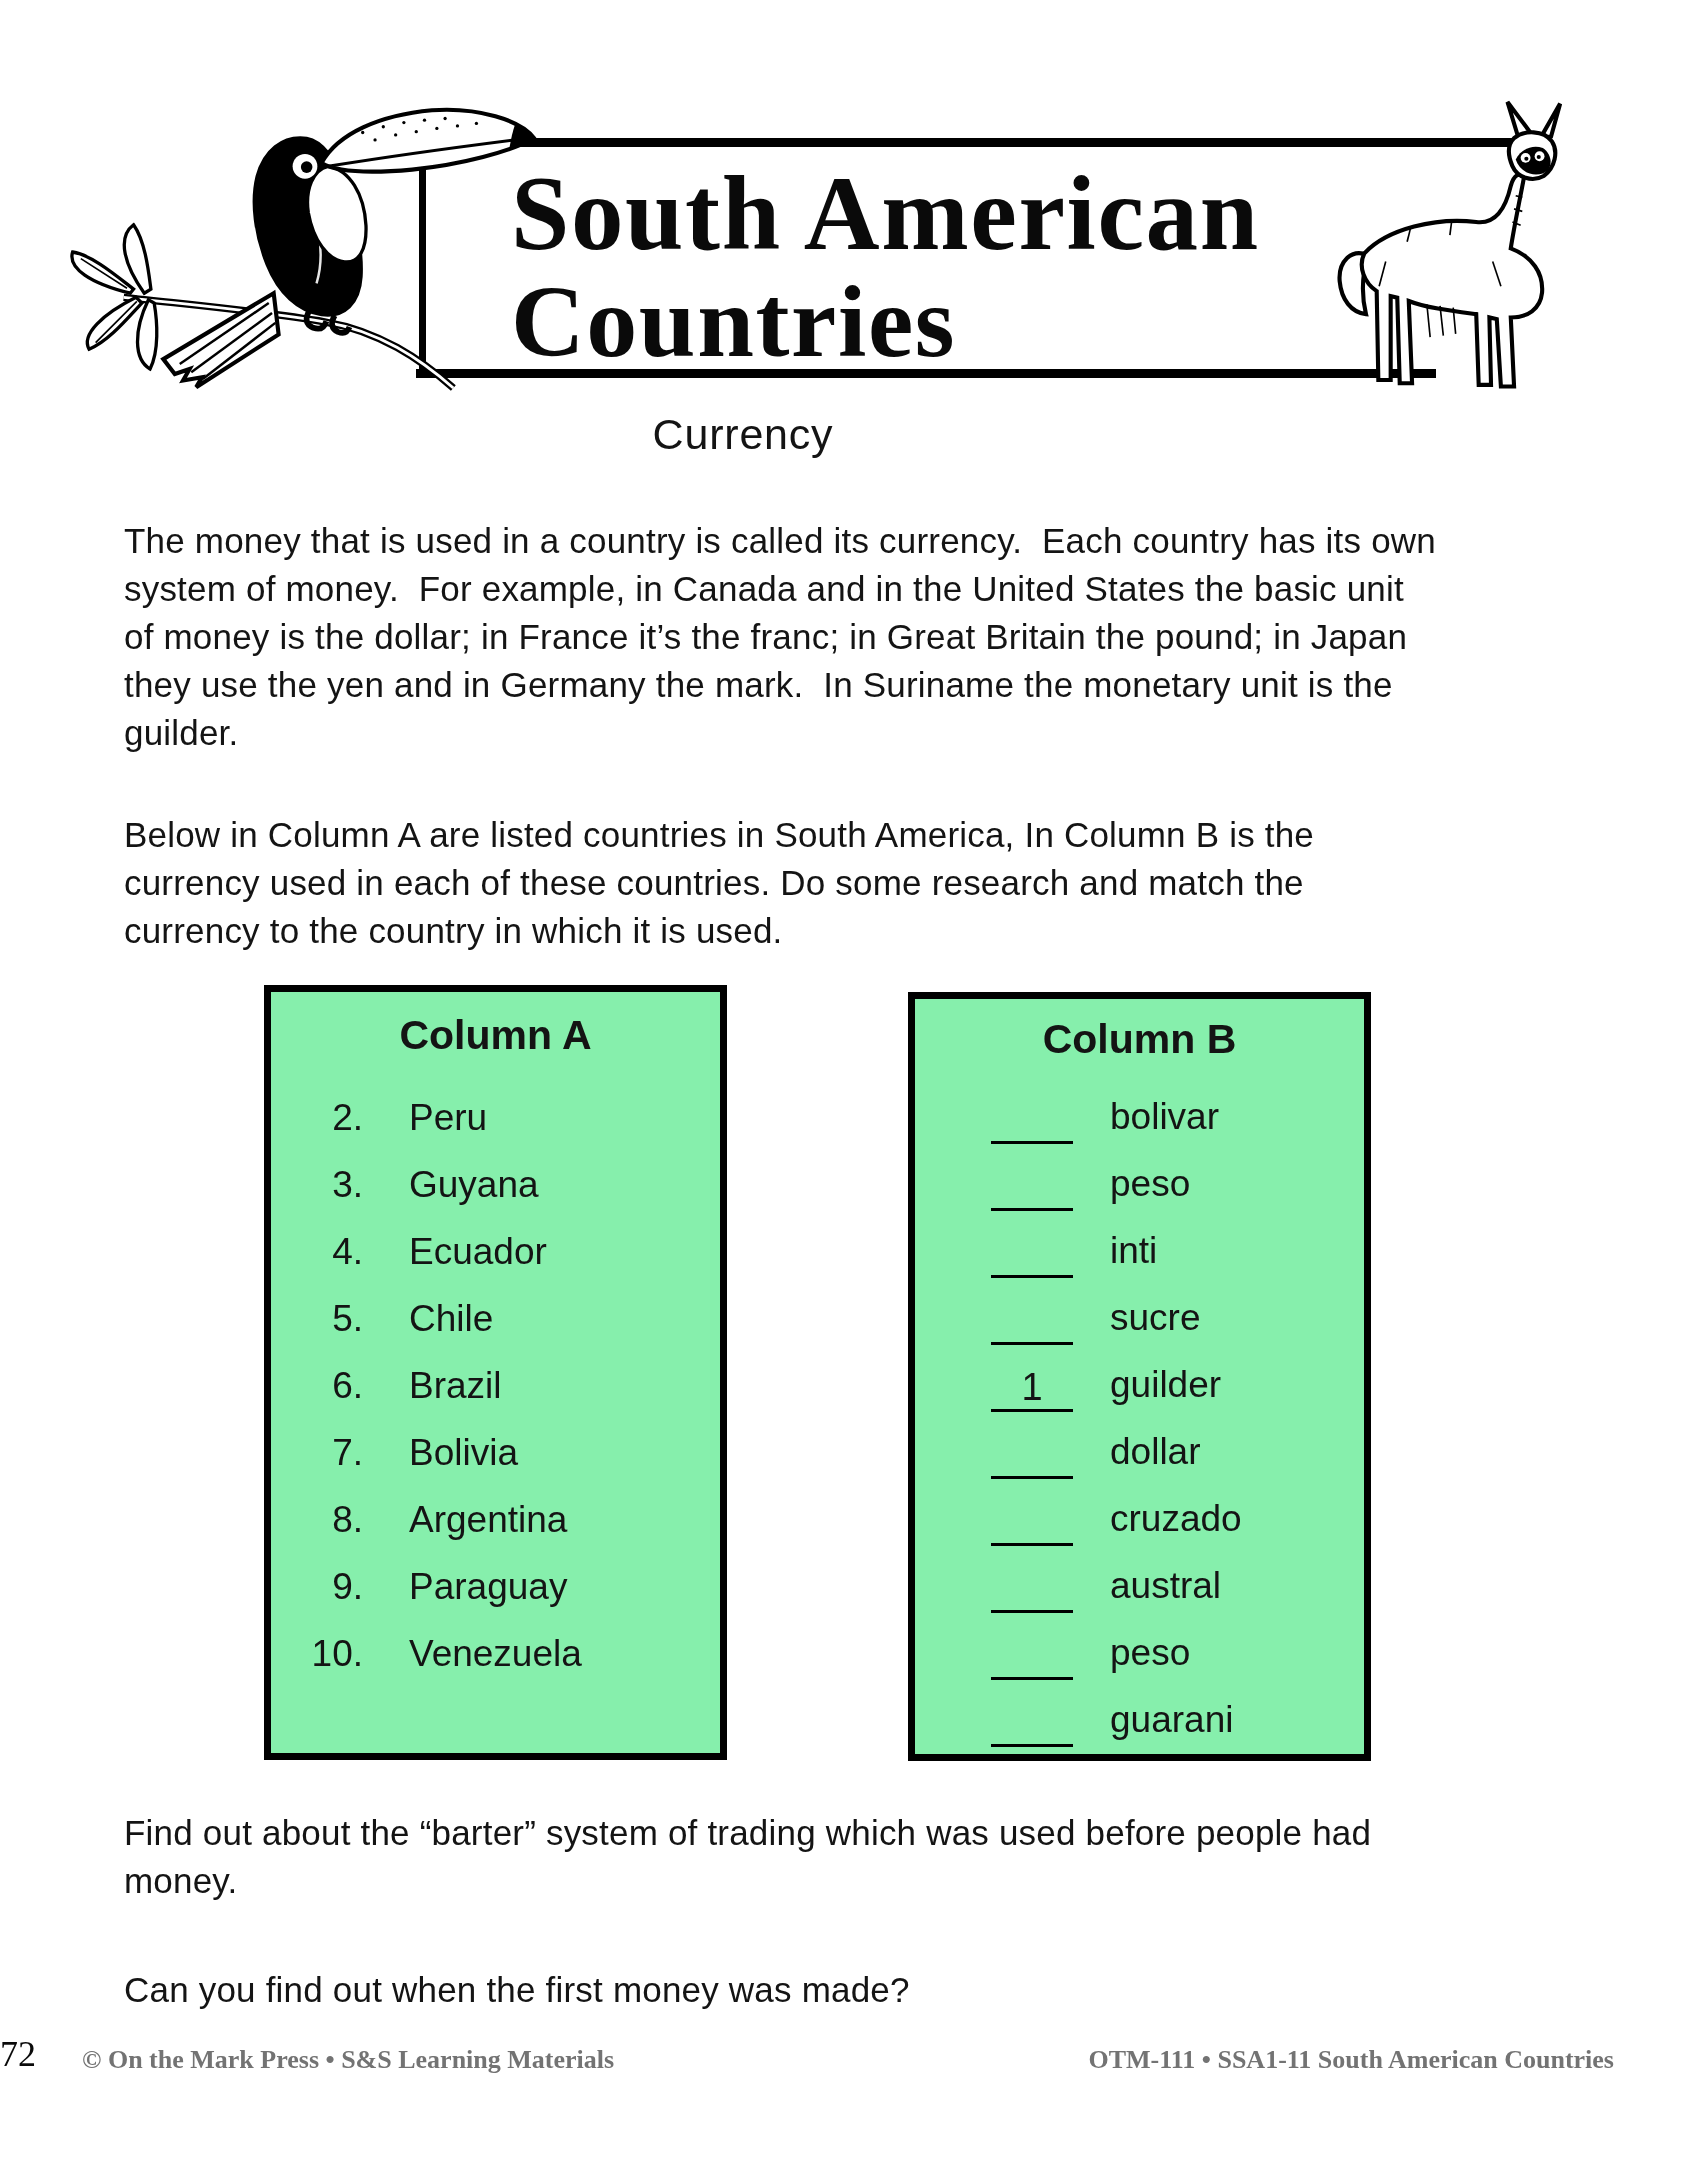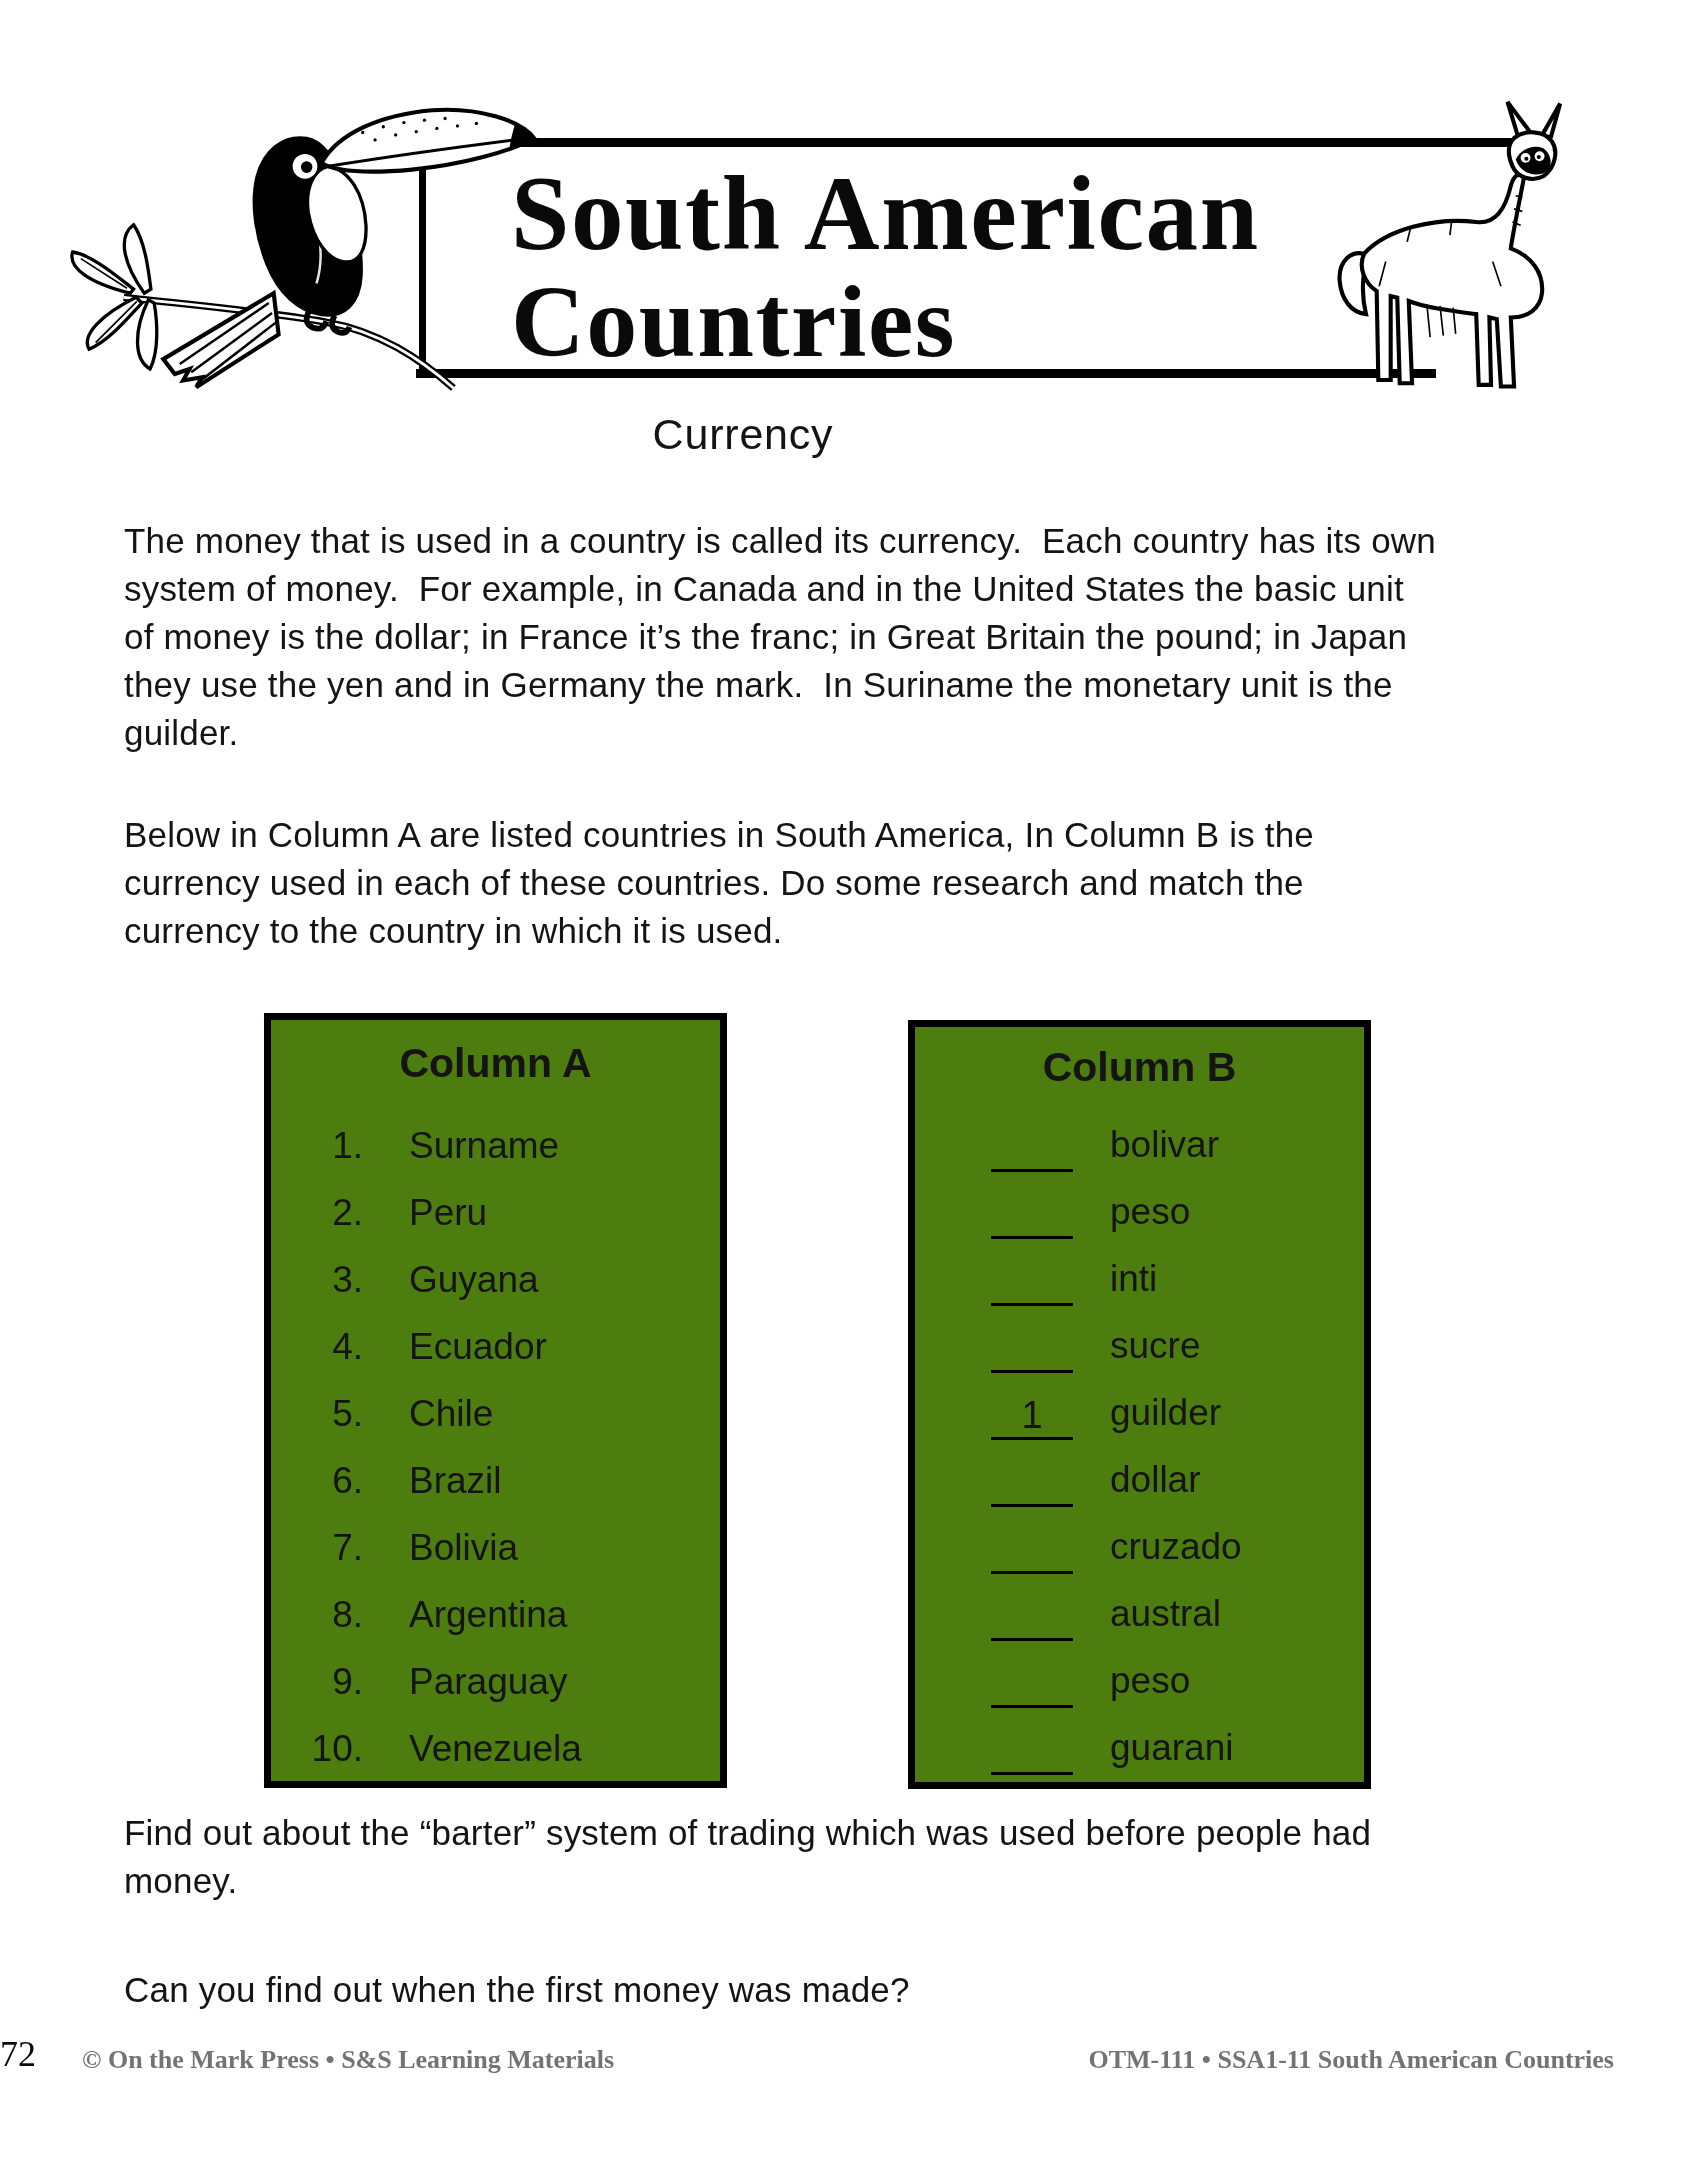--- a/index.html
+++ b/index.html
@@ -35,21 +35,21 @@
   .para {
     position:absolute; font-size:35px; line-height:48px;
     white-space:pre-wrap; letter-spacing:0.2px;
   }
   #intro        { left:124px; top:517px;  width:1516px; }
   #instructions { left:124px; top:811px;  width:1516px; }
   #extension    { left:124px; top:1809px; width:1516px; }
   #question     { left:124px; top:1966px; width:1516px; }
 
   
-  .box { position:absolute; border:7.4px solid #000; background:#4d7c0f;margin-top:28px; }
+  .box { position:absolute; border:7.4px solid #000; background:#86efac; }
   #box-a { left:264px;  top:985px; width:449px; height:761px; }
   #box-b { left:908px; top:992px; width:449px; height:755px; }
   .box-header { text-align:center; font-size:41px; font-weight:bold; }
   #box-a .box-header { margin-top:20px; }
   #box-b .box-header { margin-top:16.5px; }
   #box-a .rows { margin-top:25px; }
   #box-b .rows { margin-top:21.4px; }
 
   .a-row { height:67px; line-height:67px; font-size:37px; }
   .a-num   { display:inline-block; width:92px; text-align:right; }
@@ -204,21 +204,20 @@
 of money is the dollar; in France it’s the franc; in Great Britain the pound; in Japan
 they use the yen and in Germany the mark.  In Suriname the monetary unit is the
 guilder.</div>
   <div class="para" id="instructions">Below in Column A are listed countries in South America, In Column B is the
 currency used in each of these countries. Do some research and match the
 currency to the country in which it is used.</div>
 
   <div class="box" id="box-a">
     <div class="box-header">Column A</div>
     <div class="rows">
-      <div class="a-row"><span class="a-num">1.</span><span class="a-label">Surname</span></div>
       <div class="a-row"><span class="a-num">2.</span><span class="a-label">Peru</span></div>
       <div class="a-row"><span class="a-num">3.</span><span class="a-label">Guyana</span></div>
       <div class="a-row"><span class="a-num">4.</span><span class="a-label">Ecuador</span></div>
       <div class="a-row"><span class="a-num">5.</span><span class="a-label">Chile</span></div>
       <div class="a-row"><span class="a-num">6.</span><span class="a-label">Brazil</span></div>
       <div class="a-row"><span class="a-num">7.</span><span class="a-label">Bolivia</span></div>
       <div class="a-row"><span class="a-num">8.</span><span class="a-label">Argentina</span></div>
       <div class="a-row"><span class="a-num">9.</span><span class="a-label">Paraguay</span></div>
       <div class="a-row"><span class="a-num">10.</span><span class="a-label">Venezuela</span></div>
     </div>

